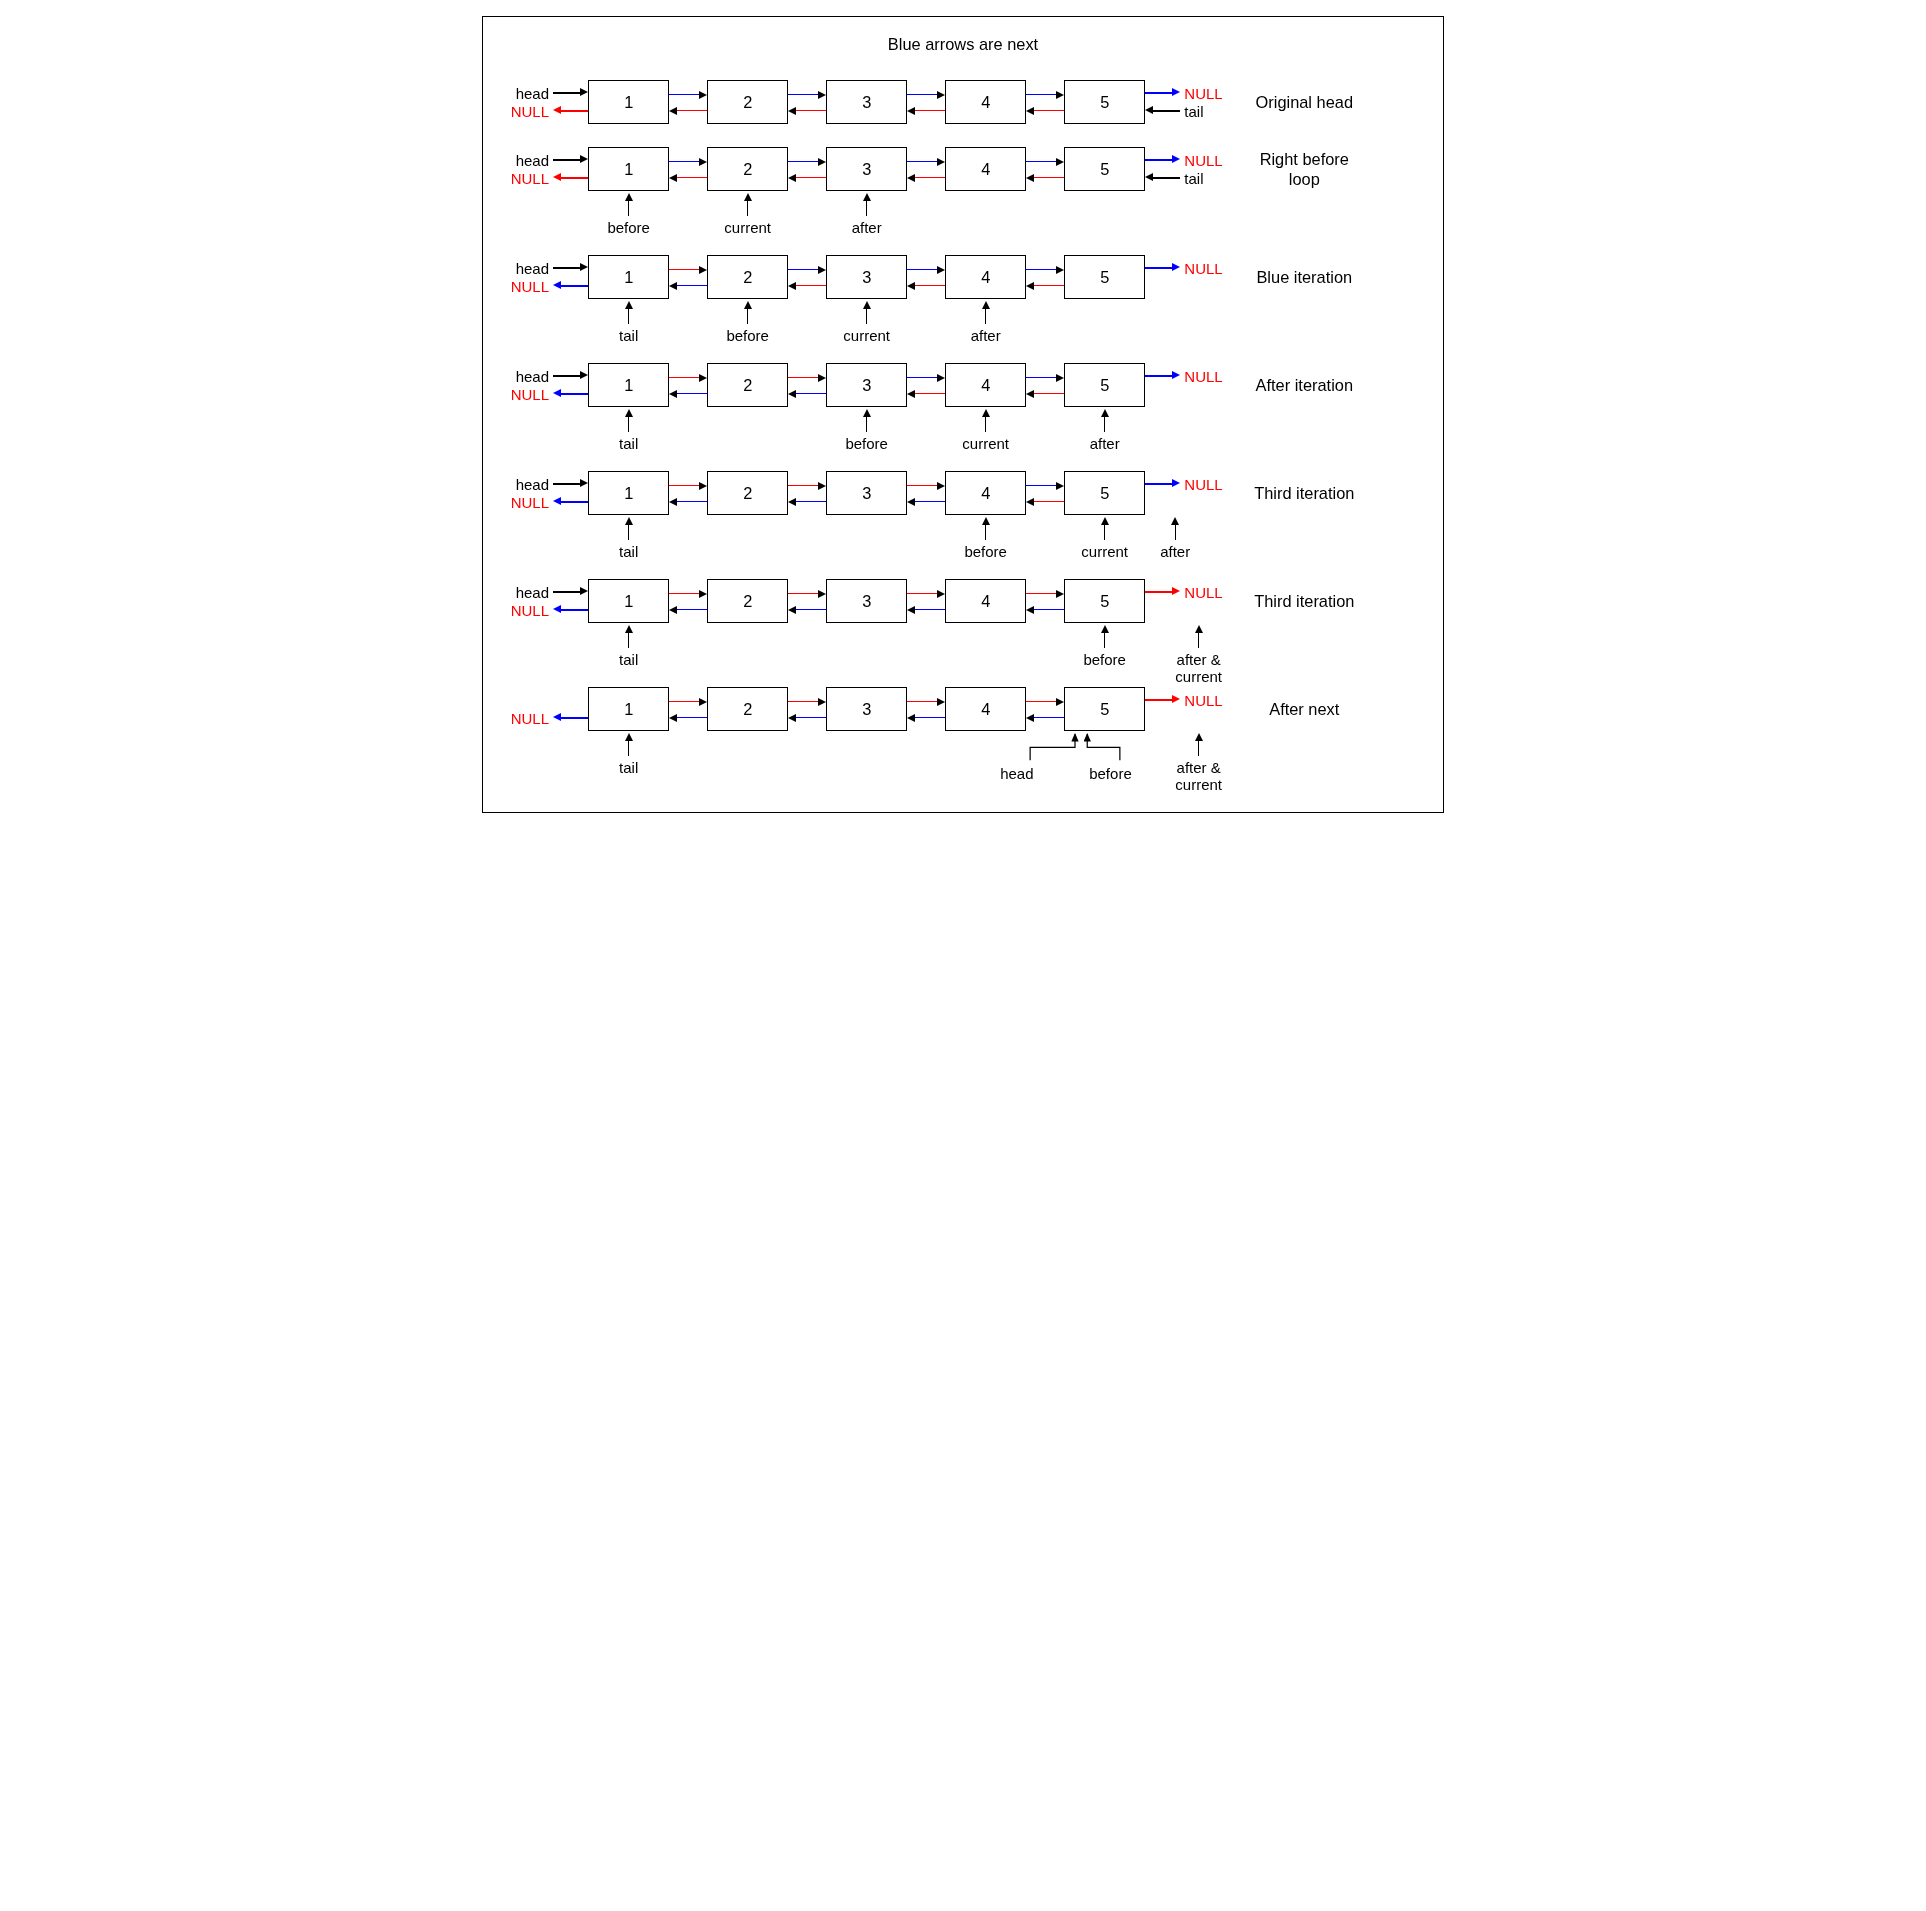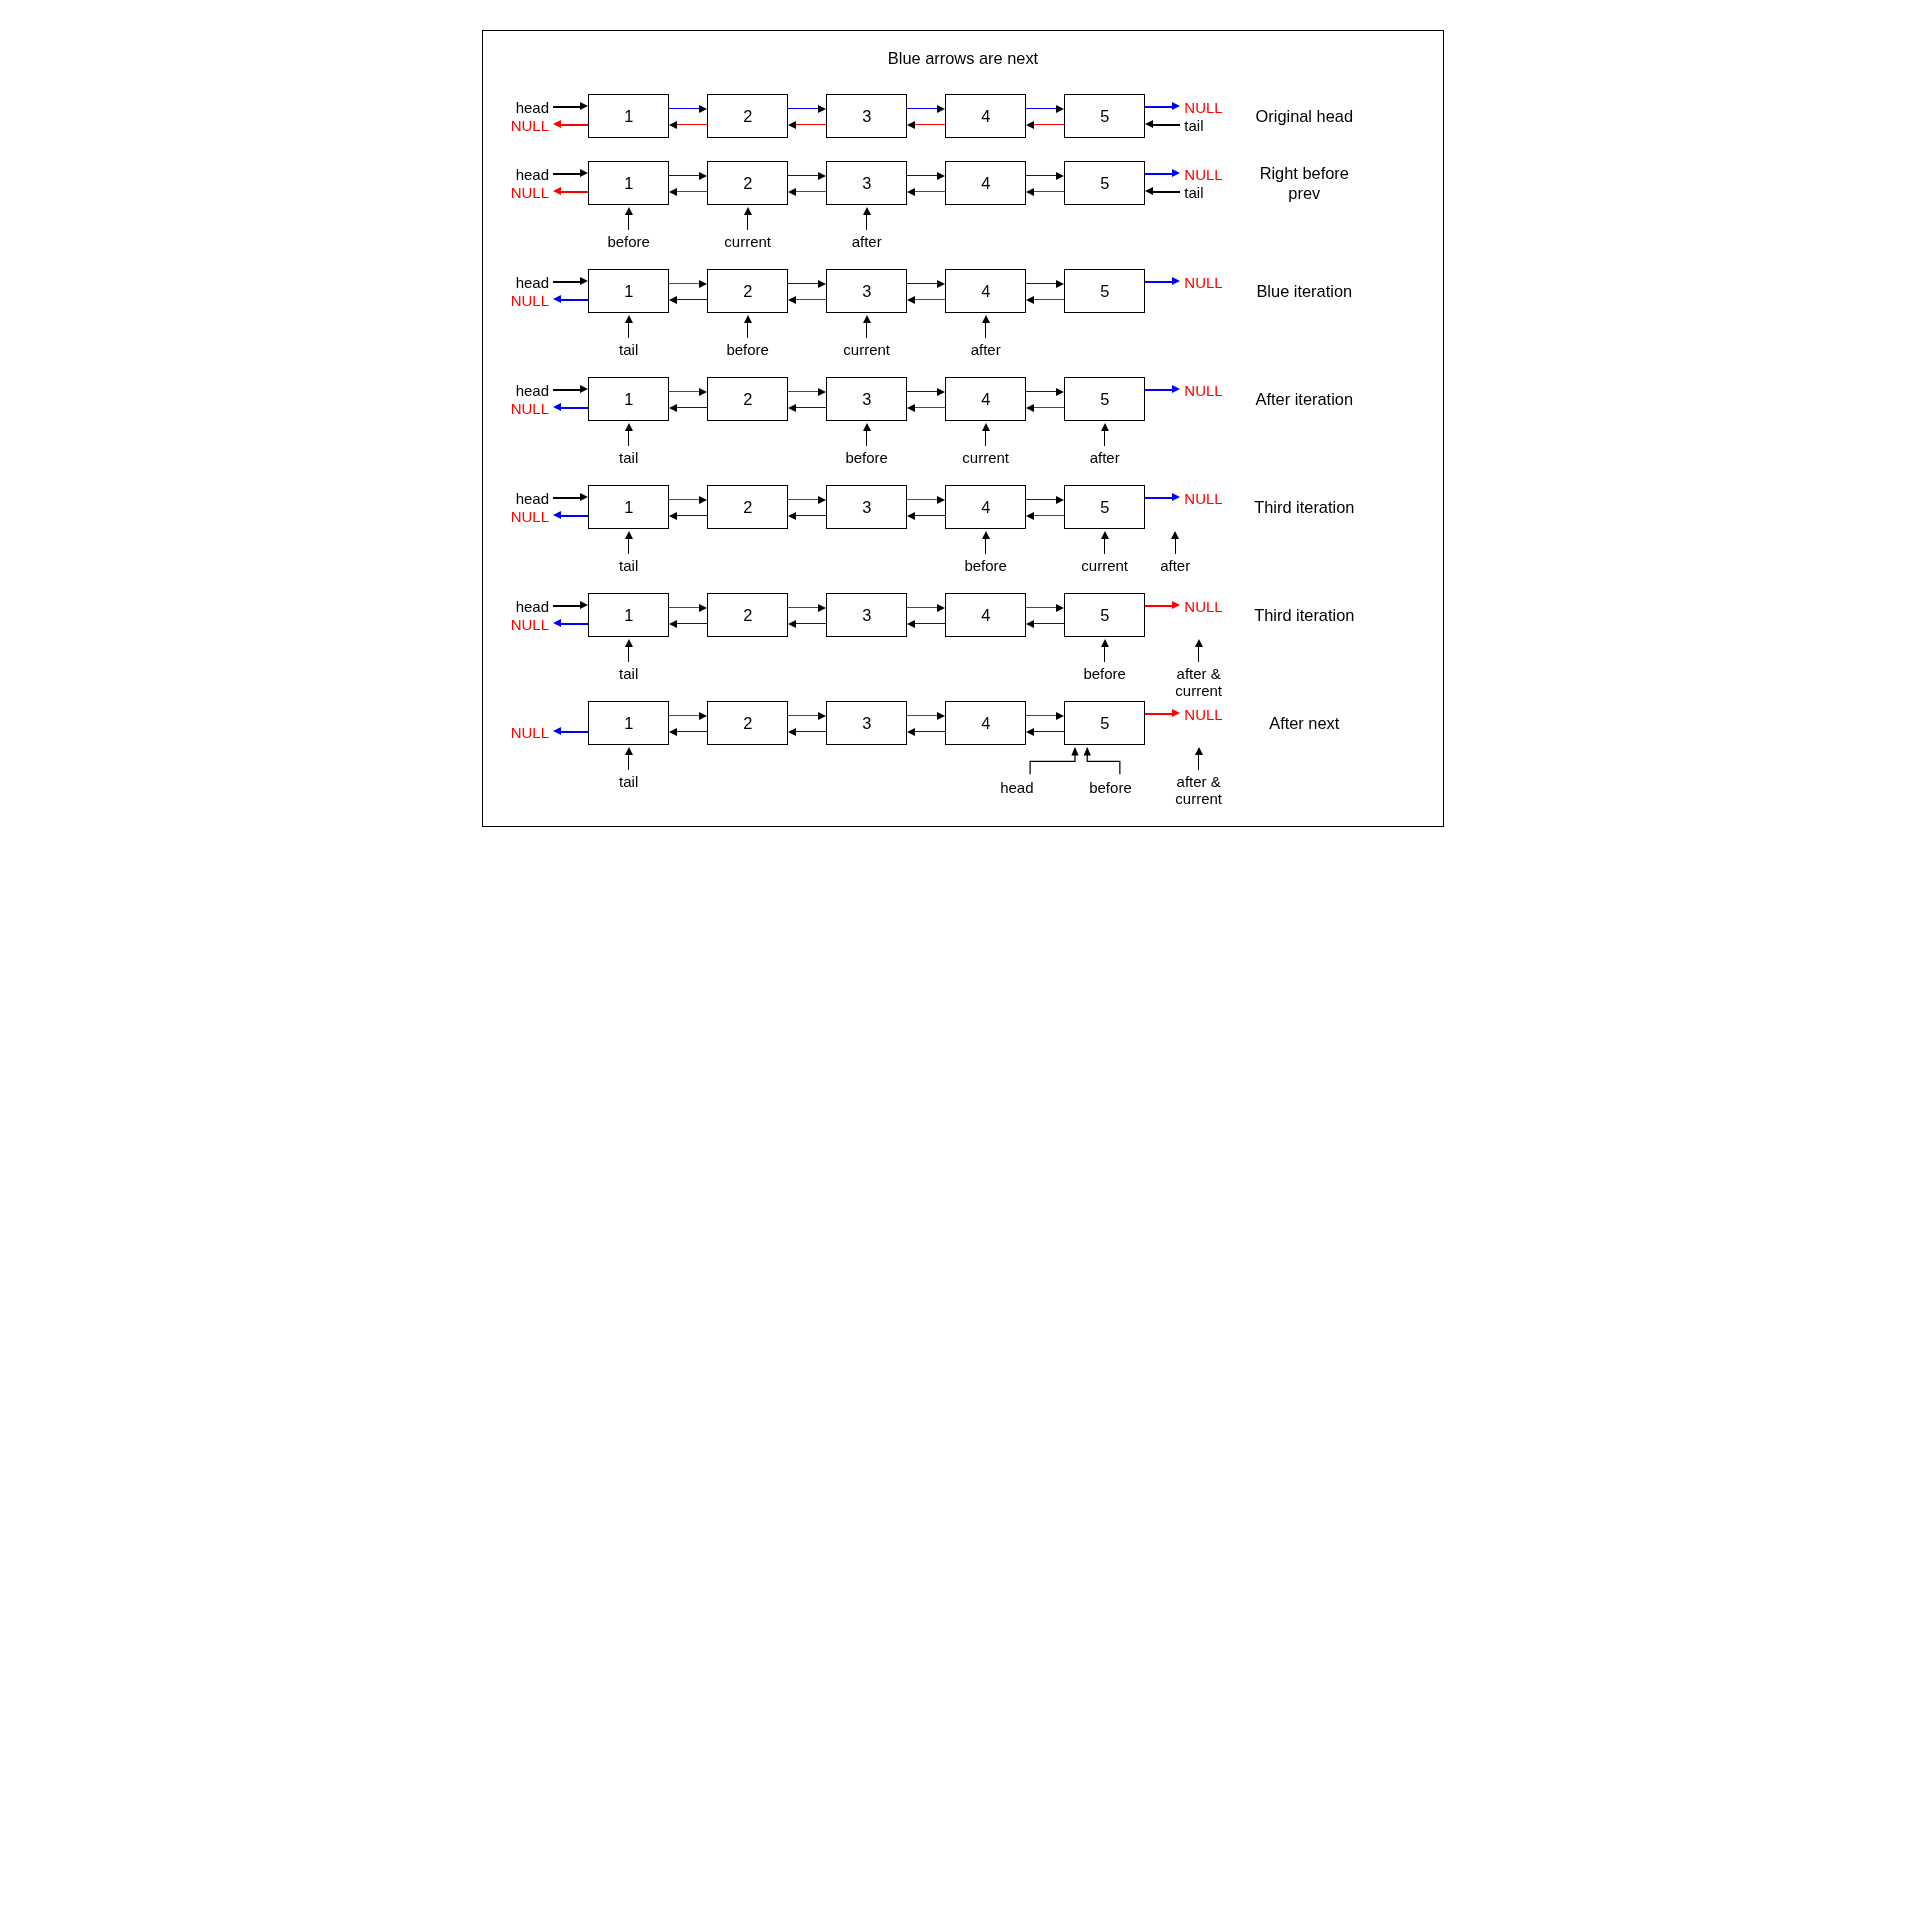--- a/index.html
+++ b/index.html
@@ -4,21 +4,21 @@
 <style>
   body {
     font-family: Helvetica, Arial, sans-serif;
     background: #fff;
     margin: 0;
     padding: 16.4px;
   }
   .frame {
     border: 1.6px solid #000;
     width: 962px;
-    margin: 14px auto;
+    margin: 0 auto;
     box-sizing: border-box;
     padding: 16.4px 8.2px 16.4px 8.2px;
   }
   .legend {
     text-align: center;
     font-size: 16.4px;
     line-height: 1.3;
     margin-bottom: 25px;
   }
   .row-block {
@@ -309,21 +309,21 @@
           <div class="right-col">
             <div class="left-line"><span class="inline-arrow right blue">
                 <span class="line"></span>
                 <span class="head"></span>
               </span>&nbsp;<span class="red-text">NULL</span></div>
             <div class="left-line"><span class="inline-arrow left black">
                 <span class="line"></span>
                 <span class="head"></span>
               </span>&nbsp;<span class="">tail</span></div>
           </div>
-          <div class="caption">Right before prev</div>
+          <div class="caption">Right before loop</div>
         </div>
         <div class="under-row">
           <div style="width:97px;flex:0 0 97px"></div>
           <div class="under-cell node-w">
             <div class="up-arrow"></div>
             <div class="up-stem"></div>
             <div class="under-label ">before</div>
           </div>
           <div class="under-cell gap-w"></div>
           <div class="under-cell node-w">

